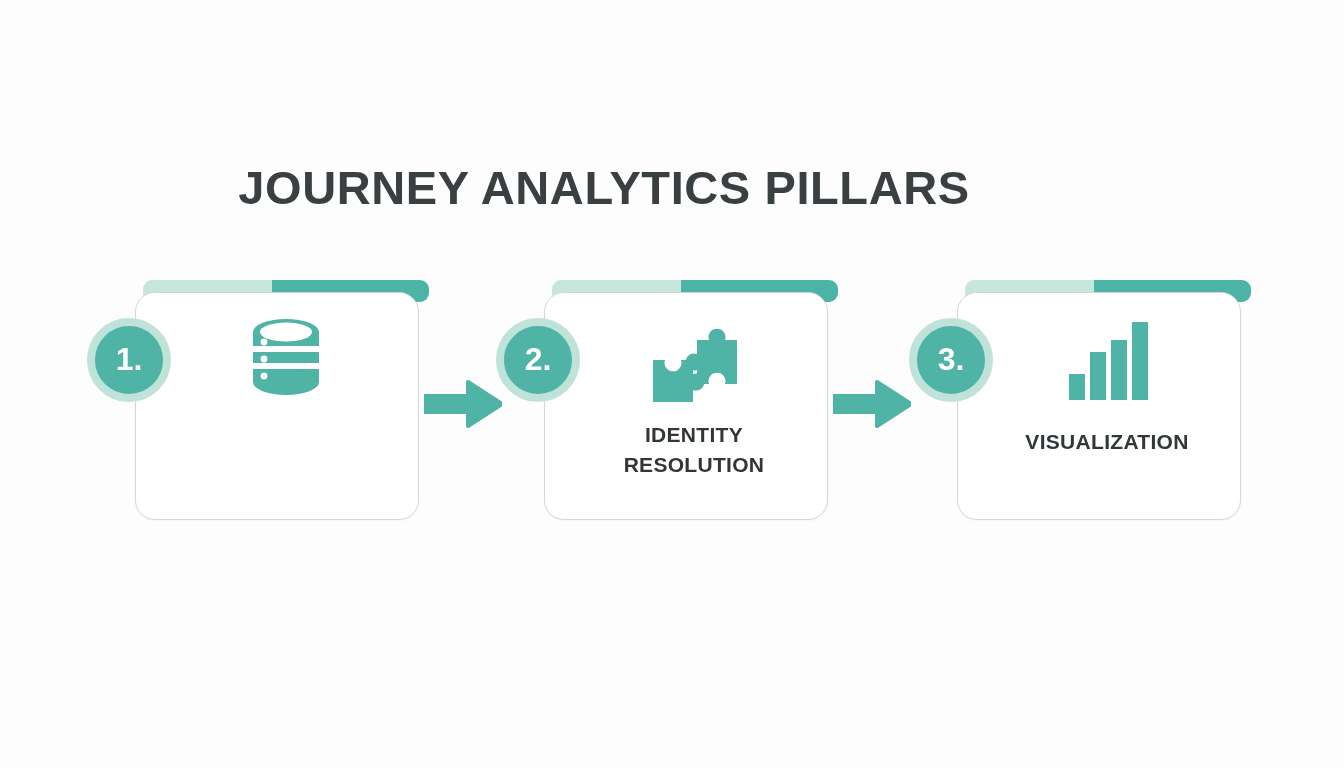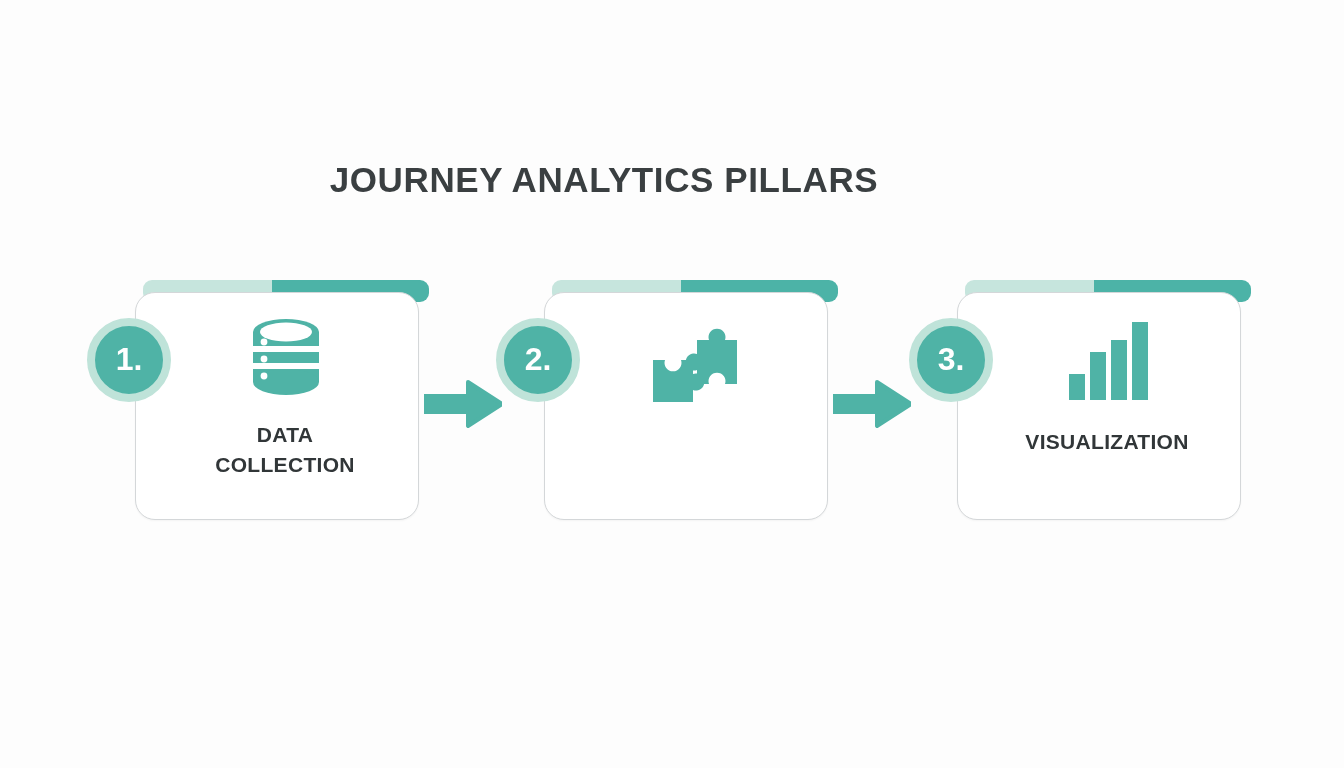--- a/index.html
+++ b/index.html
@@ -20,21 +20,21 @@
     inset: 0;
   }
 
   
   .title {
     position: absolute;
     top: 160px;
     left: 0;
     width: 1208px;
     text-align: center;
-    font-size: 35px;
+    font-size: 47px;
     font-weight: bold;
     letter-spacing: 0.6px;
     color: #3a3f41;
     font-family: "Liberation Sans", sans-serif;
     white-space: nowrap;
   }
 
   
   .steps-row {
     position: absolute;
@@ -186,22 +186,20 @@
             <rect x="9" y="49" width="66" height="6"></rect>
           </g>
           <g fill="#ffffff">
             <circle cx="20" cy="28" r="3.4"></circle>
             <circle cx="20" cy="45" r="3.4"></circle>
             <circle cx="20" cy="62" r="3.4"></circle>
           </g>
         </svg>
       </div>
 
-      <div class="step-label">DATA
-COLLECTION</div>
     </div>
 
     <div class="step step-2">
       <div class="step-topbar">
         <div class="topbar-light" style="width:45%"></div>
         <div class="topbar-dark"></div>
       </div>
       <div class="card"></div>
 
       <div class="badge">
@@ -221,20 +219,22 @@
 
             <path d="M6 48 L18 48
                      A8.5 8.5 0 1 0 34 48
                      L46 48 L46 62
                      A8.5 8.5 0 1 1 46 78
                      L46 90 L6 90 Z"></path>
           </g>
         </svg>
       </div>
 
+      <div class="step-label">IDENTITY
+RESOLUTION</div>
     </div>
 
     <div class="step step-3">
       <div class="step-topbar">
         <div class="topbar-light" style="width:45%"></div>
         <div class="topbar-dark"></div>
       </div>
       <div class="card"></div>
 
       <div class="badge">

